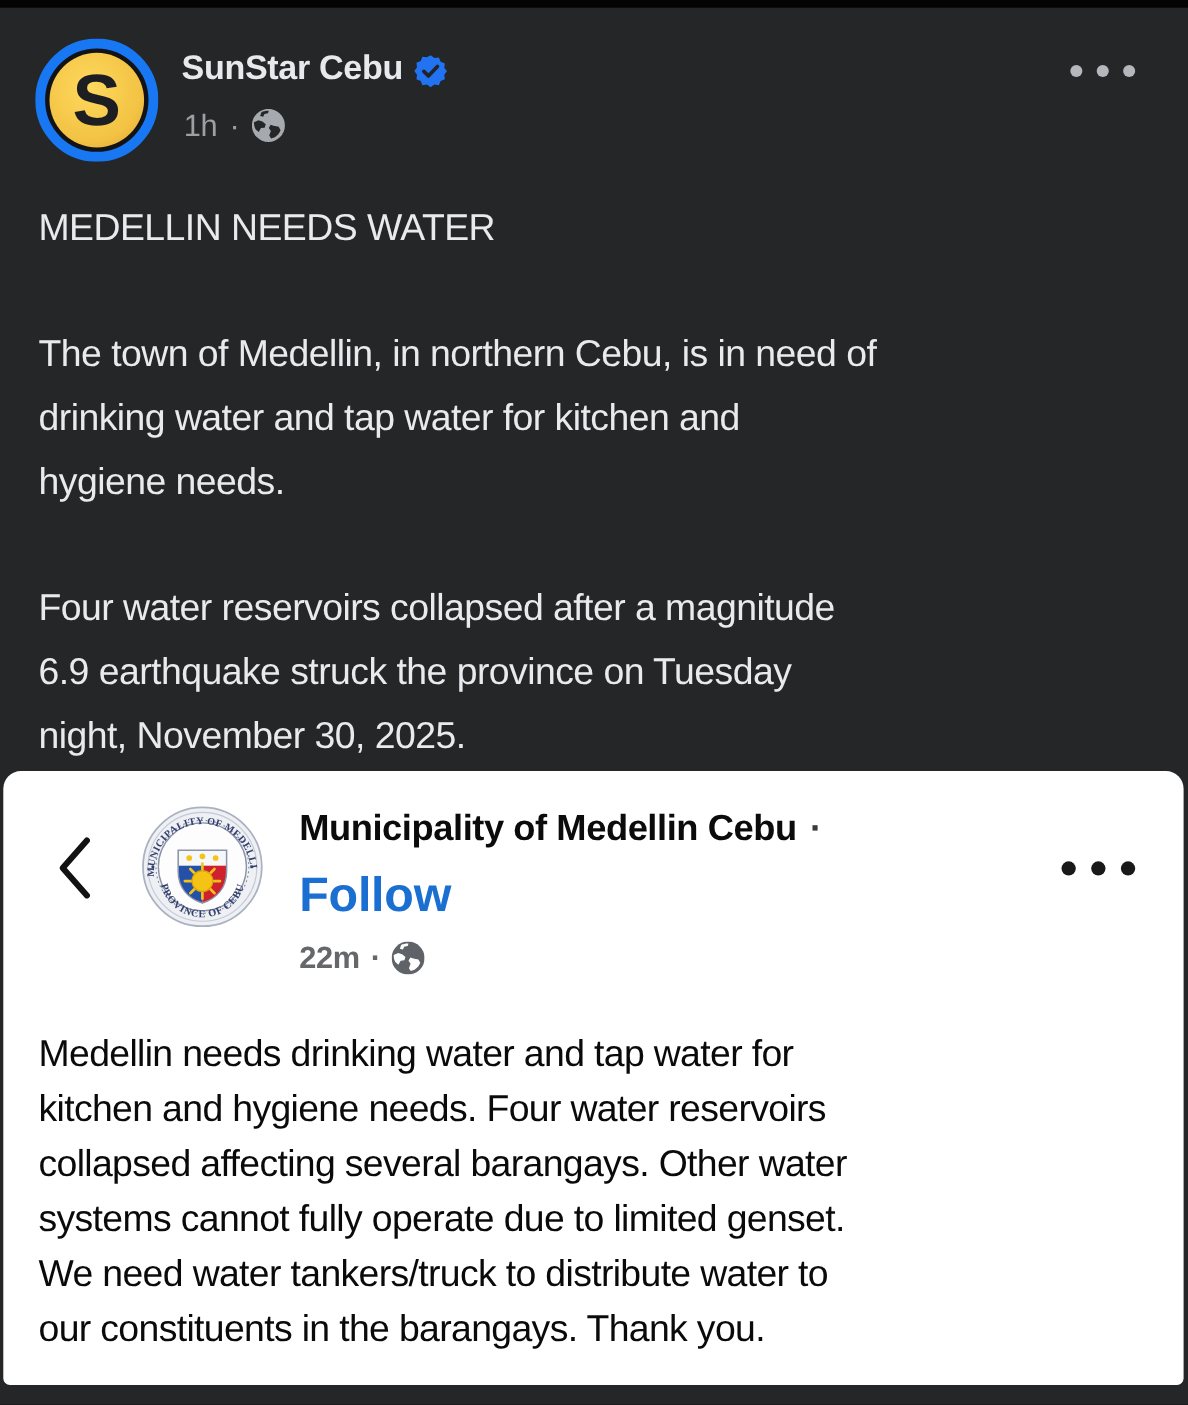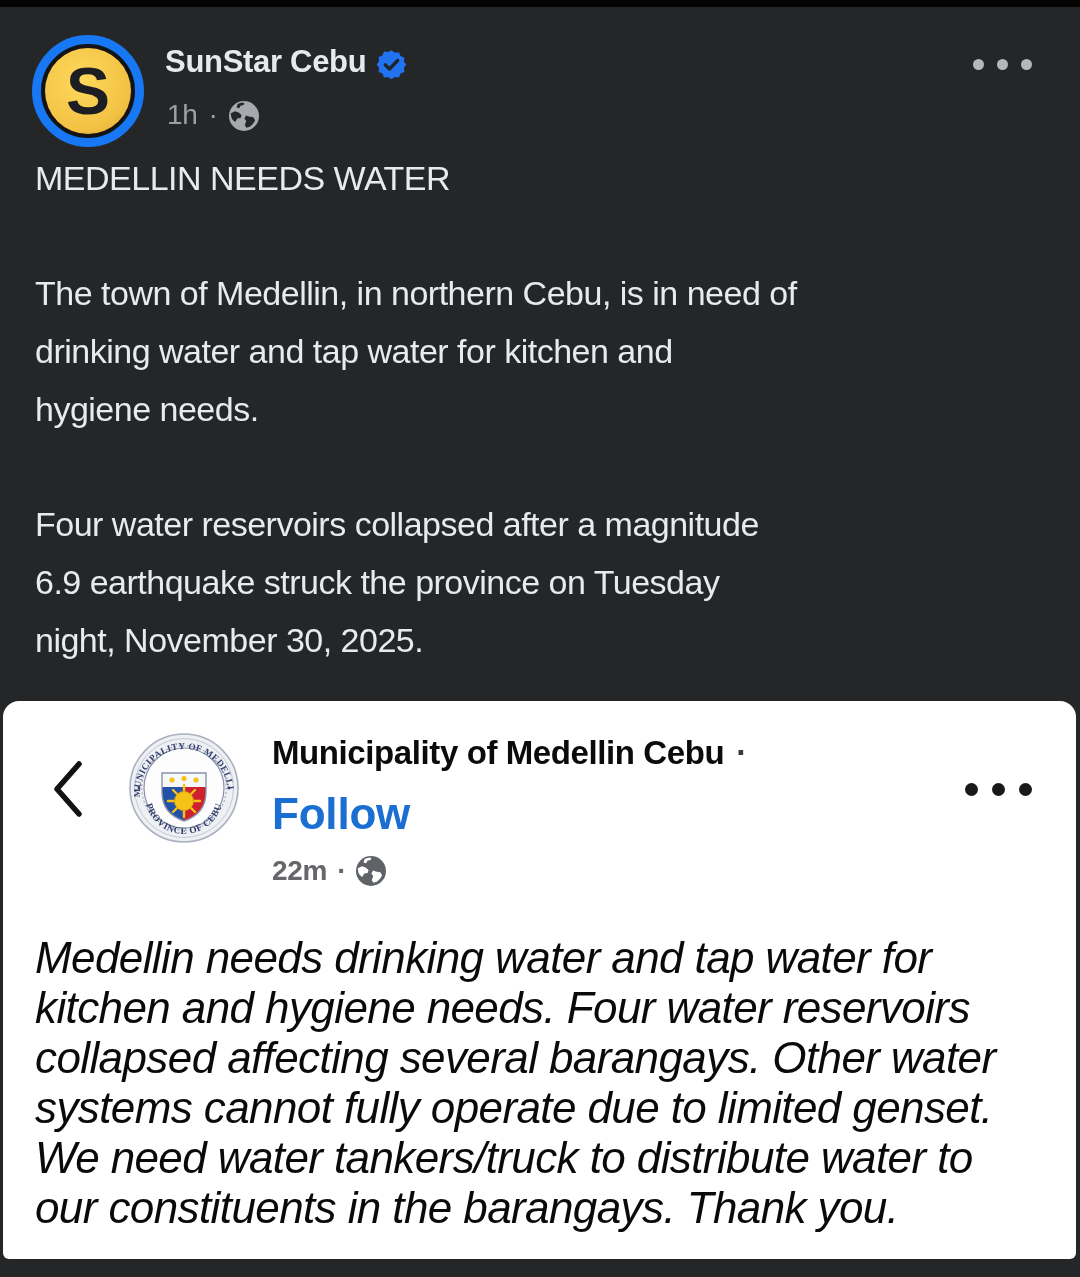--- a/index.html
+++ b/index.html
@@ -10,29 +10,29 @@
     -webkit-font-smoothing:antialiased;
   }
   .top-strip{position:absolute;left:0;top:0;width:100%;height:7px;background:#040404;}
 
   
   .post-header{position:absolute;left:0;top:7px;width:100%;height:150px;}
   .avatar{position:absolute;left:32px;top:28px;width:112px;height:112px;}
   .author-row{position:absolute;left:165px;top:37px;display:flex;align-items:flex-end;gap:10px;}
   .author-name{font-size:31px;font-weight:700;color:#e7e9ed;letter-spacing:-0.3px;}
   .verified{width:31px;height:31px;display:block;}
-  .meta-row{position:absolute;left:167px;top:92px;display:flex;align-items:flex-end;gap:11px;}
+  .meta-row{position:absolute;left:167px;top:92px;display:flex;align-items:flex-start;gap:11px;}
   .meta-text{font-size:28px;color:#9ca0a5;letter-spacing:-0.3px;}
   .meta-dot{font-size:28px;color:#9ca0a5;}
   .globe-dark{width:30px;height:30px;display:block;}
   .dots-dark{position:absolute;right:42px;top:46px;display:flex;gap:13px;padding:6px;cursor:pointer;}
   .dots-dark i{width:11px;height:11px;border-radius:50%;background:#b4b7bc;display:block;}
 
   
-  .post-body{position:absolute;left:35px;top:149px;width:1015px;color:#e8eaee;}
+  .post-body{position:absolute;left:35px;top:178px;width:1015px;color:#e8eaee;}
   .post-body .para{margin:0 0 57px 0;}
   .post-body .line{font-size:34px;line-height:58px;letter-spacing:-0.5px;white-space:nowrap;}
 
   
   .card{
     position:absolute;left:3px;top:701px;width:1073px;height:558px;
     background:#ffffff;border-radius:16px 16px 6px 6px;color:#060606;
   }
   .back-chevron{position:absolute;left:44px;top:58px;width:40px;height:60px;cursor:pointer;}
   .seal{position:absolute;left:125px;top:31px;width:112px;height:112px;}
@@ -41,21 +41,21 @@
   .card-author{font-size:33px;font-weight:700;color:#0b0b0b;letter-spacing:-0.4px;}
   .card-author-sep{font-size:33px;font-weight:700;color:#3a3a3a;}
   .follow-link{margin-top:17px;font-size:44px;font-weight:600;color:#1a6fd1;letter-spacing:-0.2px;cursor:pointer;}
   .card-meta-row{margin-top:16px;display:flex;align-items:center;gap:10px;font-weight:bold;}
   .card-meta-text{font-size:28px;color:#65676b;letter-spacing:-0.3px;}
   .card-meta-dot{font-size:28px;color:#65676b;}
   .globe-light{width:30px;height:30px;display:block;}
   .dots-light{position:absolute;right:38px;top:76px;display:flex;gap:14px;padding:6px;cursor:pointer;}
   .dots-light i{width:13px;height:13px;border-radius:50%;background:#191919;display:block;}
   .card-body{position:absolute;left:32px;top:232px;width:1010px;}
-  .card-body .line{font-size:44px;line-height:50px;letter-spacing:-0.6px;color:#0a0a0a;white-space:nowrap;font-style:italic;}
+  .card-body .line{font-size:34px;line-height:50px;letter-spacing:-0.6px;color:#0a0a0a;white-space:nowrap;}
 </style>
 </head>
 <body>
 
 <div class="screen">
   <div class="top-strip"></div>
 
   <div class="post-header">
 
     <svg class="avatar" viewBox="0 0 112 112">

